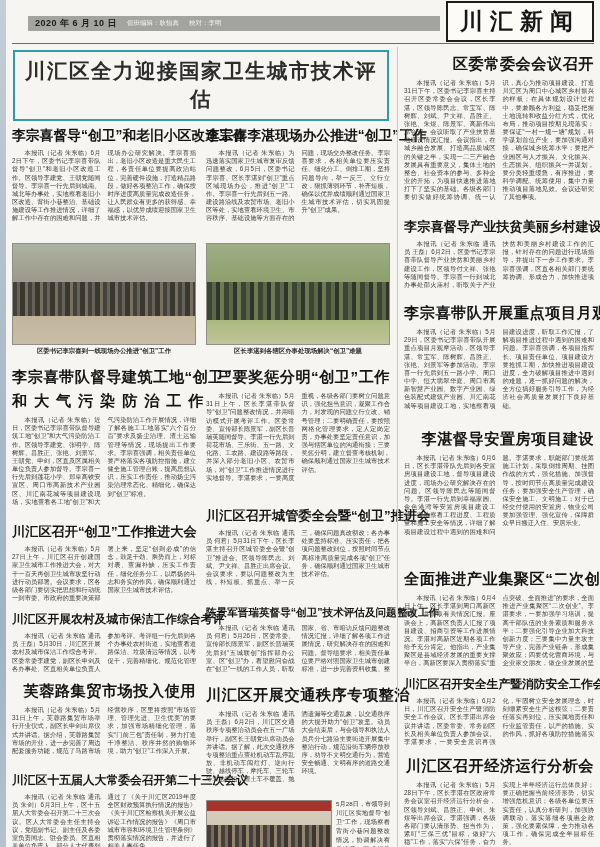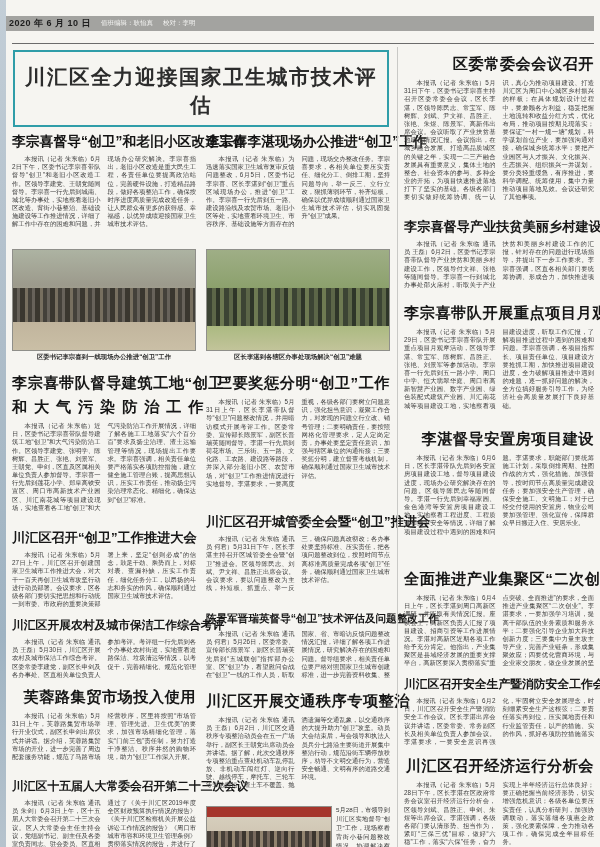--- a/index.html
+++ b/index.html
@@ -1,41 +1,41 @@
 <!DOCTYPE html>
 <html><head>
 <meta charset="utf-8">
 <style>
   html,body{margin:0;padding:0;background:#e7e6e2;}
   body{width:600px;height:847px;font-family:"Liberation Sans","DejaVu Sans",sans-serif;}
   .page{position:relative;width:600px;height:847px;background:#f6f5f1;overflow:hidden;box-sizing:border-box;}
   .edge{position:absolute;left:0;top:0;bottom:0;width:6px;
         background:linear-gradient(180deg,#c3ced7,#aebdc9 40%,#9fb3c2 75%,#b6c3cd);}
   
-  header{display:flex;align-items:center;gap:6px;padding:6px 6px 2px 2px;height:42px;box-sizing:border-box;}
+  header{display:flex;align-items:center;gap:6px;padding:6px 6px 2px 28px;height:42px;box-sizing:border-box;}
   .hdr-left{flex:1;min-width:0;}
   .gray-bar{background:#a3a3a0;height:15px;display:flex;align-items:center;gap:10px;padding:0 7px;
             font-size:6.5px;color:#f4f4f2;white-space:nowrap;overflow:hidden;}
   .gray-bar .date{color:#1d1d1d;font-weight:700;font-size:9px;letter-spacing:.5px;}
   .masthead-box{border:2px solid #1c1c1c;background:#fcfbf8;padding:3px 12px;margin-top:-4px;}
   .masthead-box span{font-family:"DejaVu Serif","Liberation Serif",serif;font-size:23px;font-weight:700;
                      letter-spacing:7px;color:#161616;white-space:nowrap;}
   .hdr-right{flex:1;display:flex;align-items:center;gap:5px;min-width:0;}
   .hdr-right .gray-bar{flex:1;}
   .paper-name{font-family:"DejaVu Serif","Liberation Serif",serif;font-weight:900;font-style:italic;
               color:#b5372e;font-size:15px;letter-spacing:1px;white-space:nowrap;}
   .page-no{background:#404040;color:#fff;font-size:21px;font-weight:700;width:25px;height:33px;
            display:flex;align-items:center;justify-content:center;margin-top:-6px;}
   .hdr-rule{border-top:1.5px solid #6b6b6b;margin:1px 6px 0 12px;}
   
   .content{display:flex;gap:7px;padding:3px 6px 0 12px;box-sizing:border-box;}
   .main-left{flex:0 0 378px;min-width:0;}
   .col-right{flex:1;min-width:0;border-left:1px solid #c9c9c6;padding-left:6px;}
   
-  .banner-box{border:2px solid #2f9da8;margin:3px 1px 3px 1px;padding:11px 2px 6px;}
+  .banner-box{border:2px solid #2f9da8;margin:3px 1px 3px 1px;padding:5px 2px 6px;}
   .banner-box h1{margin:0;text-align:center;font-size:20.5px;letter-spacing:1.5px;color:#2c2c2c;font-weight:800;}
   .lead-row{display:flex;gap:10px;}
   .lead-article{flex:1;min-width:0;}
   .lead-article h2{margin:3px 0 4px;text-align:center;font-size:13.8px;font-weight:800;color:#141414;white-space:nowrap;}
   .body{margin:0;font-size:6.3px;line-height:1.3;color:#3b3b3b;text-align:justify;
         column-count:2;column-gap:7px;overflow:hidden;text-indent:2em;}
   .lead-article .body{height:90px;}
   
   .photo{width:100%;height:102px;border:1px solid #8f8f8a;box-sizing:border-box;margin-top:4px;}
   .photo-left{background:
@@ -68,20 +68,23 @@
 <div class="page">
   <div class="edge"></div>
 
   <header>
     <div class="hdr-left">
       <div class="gray-bar">
         <span class="date">2020 年 6 月 10 日</span>
         <span>值班编辑：耿怡真</span>
         <span>校对：李明</span>
       </div>
+    </div>
+    <div class="masthead-box">
+      <span>川汇新闻</span>
     </div>
   </header>
   <div class="hdr-rule"></div>
 
   <div class="content">
 
     <div class="main-left">
       <div class="banner-box">
         <h1>川汇区全力迎接国家卫生城市技术评估</h1>
       </div>

